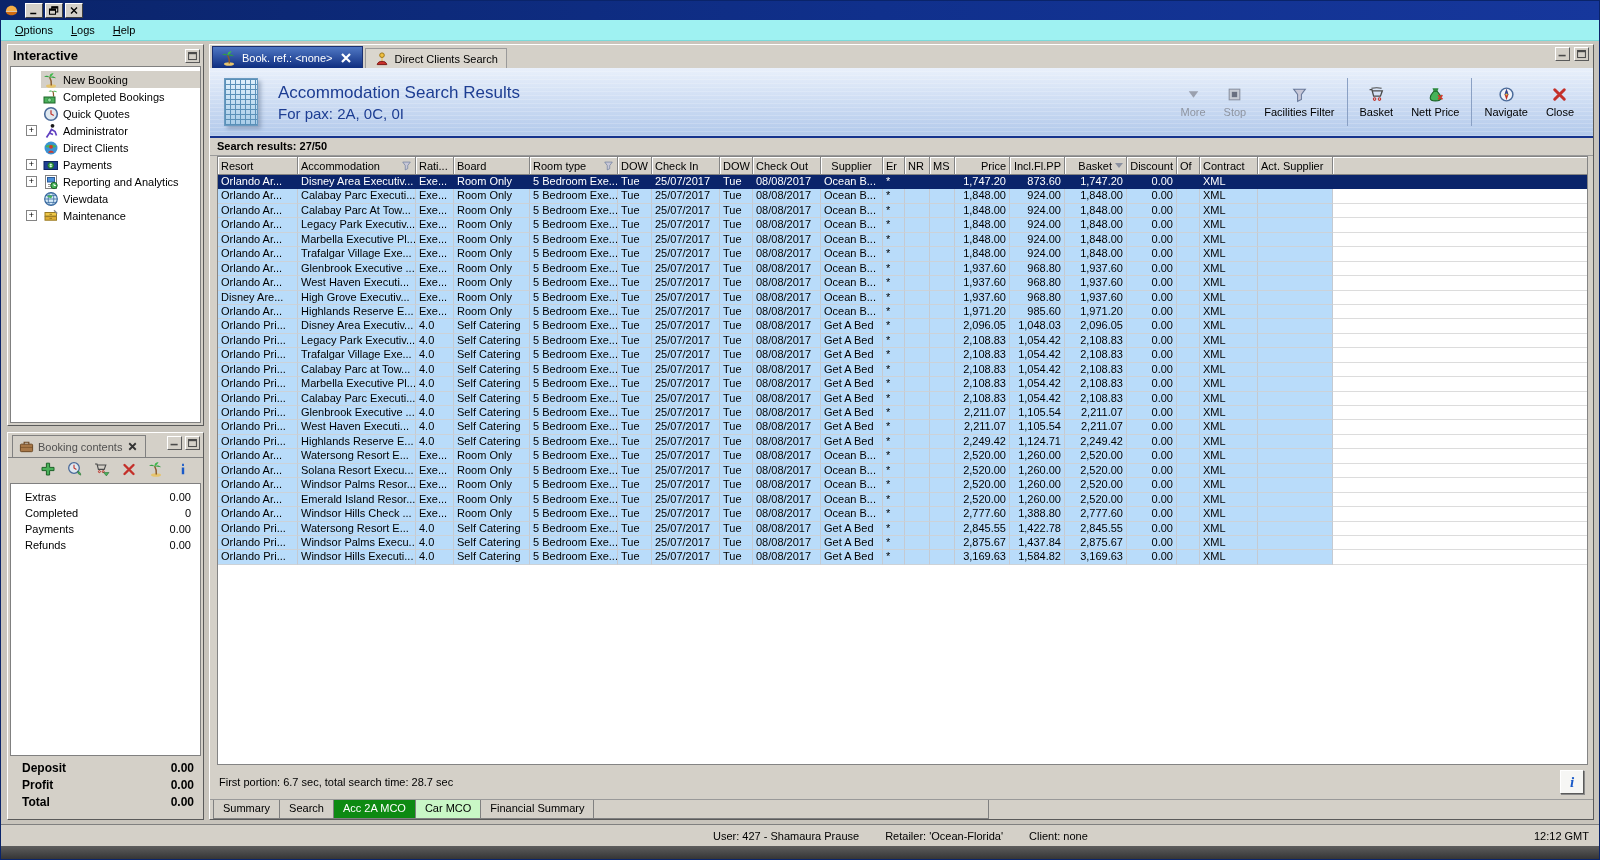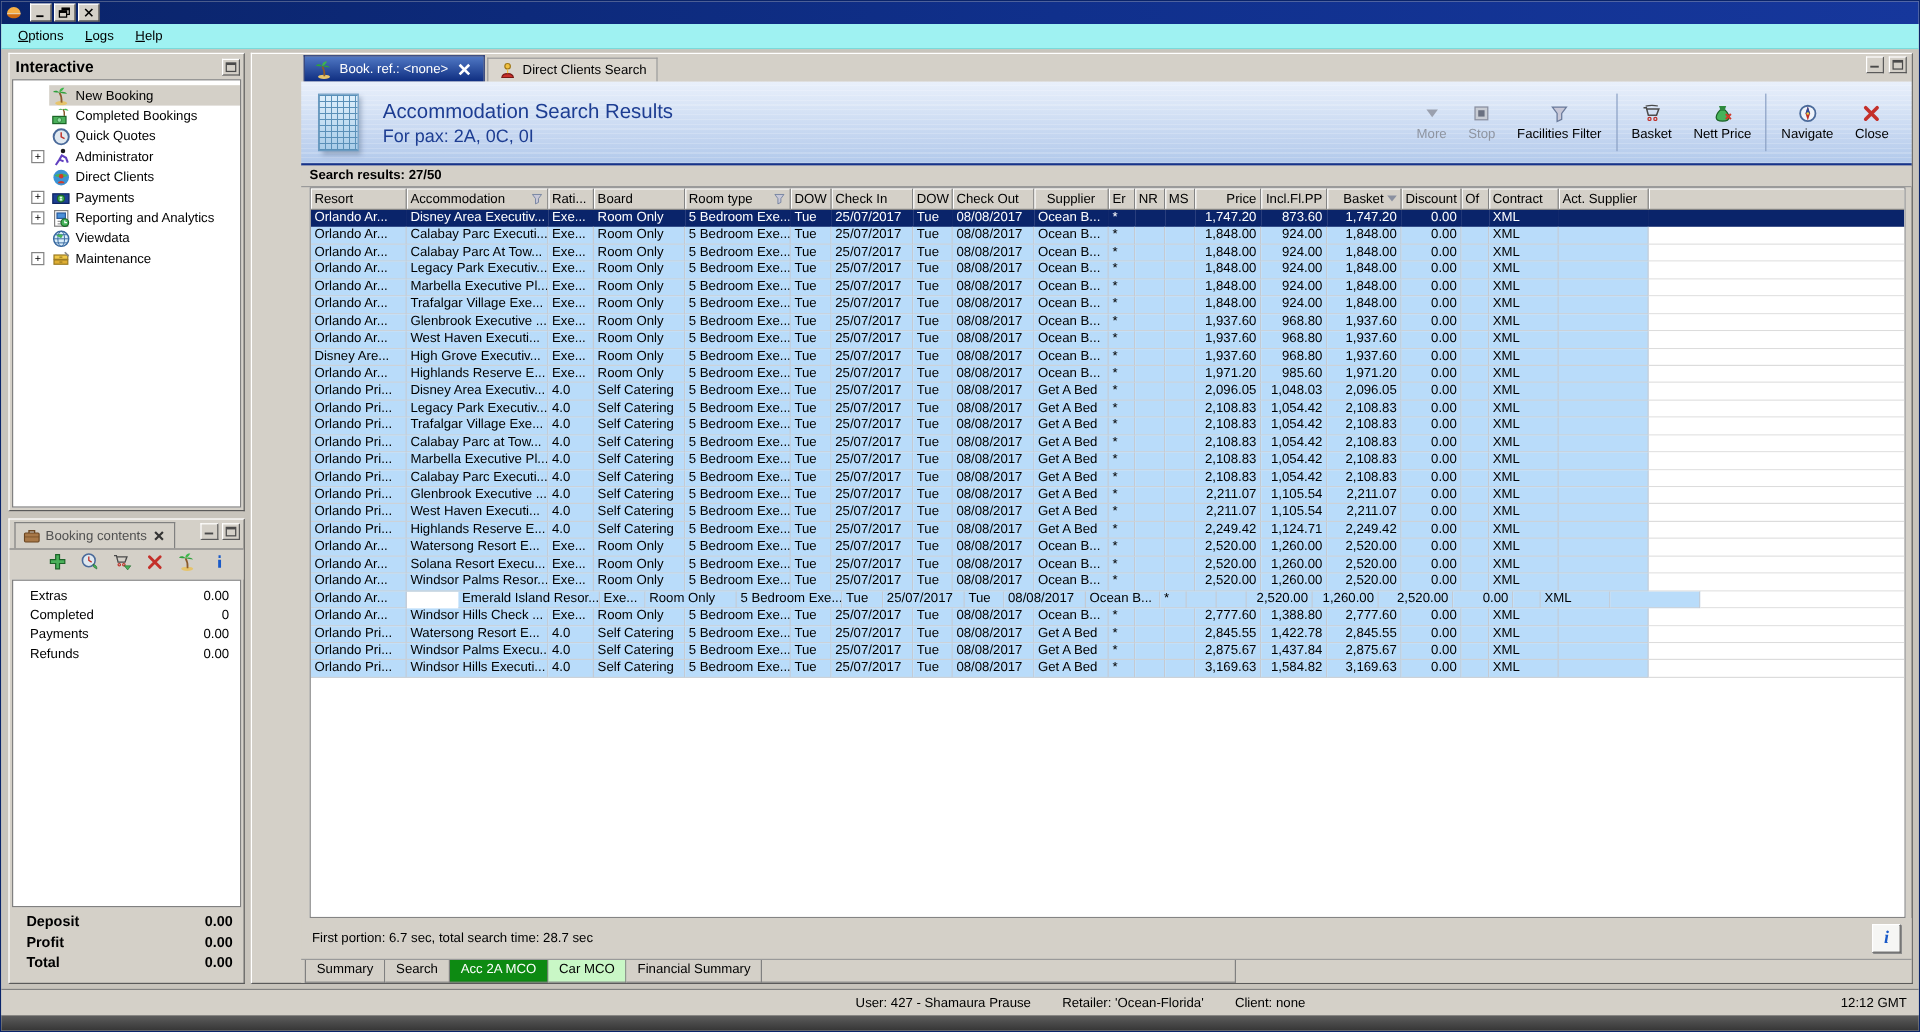--- a/index.html
+++ b/index.html
@@ -45,21 +45,21 @@
     padding:2px 6px;font-size:11px;color:#505050;height:22px;}
   .bp-controls{margin-left:auto;display:flex;gap:3px;align-self:flex-start;padding-top:1px;}
   .bp-toolbar{height:26px;display:flex;align-items:center;justify-content:flex-end;gap:11px;
     padding:0 12px;border-top:1px solid #808080;background:#d4d0c8;}
   .bp-toolbar .ico{width:16px;height:16px;}
   .bp-list{flex:1;background:#fff;border:1px solid #808080;margin:0 2px;padding-top:6px;font-size:11px;overflow:hidden;}
   .bc-row{display:flex;justify-content:space-between;height:16px;padding:1px 9px 0 14px;}
   .bp-totals{padding:5px 9px 7px 14px;font-size:12px;font-weight:bold;}
   .tot-row{display:flex;justify-content:space-between;height:17px;}
   
-  .main-panel{position:absolute;left:208px;top:3px;right:5px;bottom:4px;display:flex;flex-direction:column;padding-left:41px;}
+  .main-panel{position:absolute;left:208px;top:3px;right:5px;bottom:4px;display:flex;flex-direction:column;}
   .tabbar{height:23px;display:flex;align-items:flex-end;padding-left:2px;background:#d4d0c8;}
   .tab{display:flex;align-items:center;gap:5px;font-size:11px;padding:0 8px;}
   .tab .ico{width:16px;height:16px;}
   .tab.active{background:linear-gradient(#5078c4,#0e2d80);color:#fff;border:1px solid #1c3070;border-bottom:none;height:22px;}
   .tab.inactive{background:#dad6ce;border:1px solid #9a9a9a;border-bottom:none;height:20px;margin-left:2px;}
   .tab-close{width:13px;height:13px;display:inline-flex;}
   .mp-controls{margin-left:auto;display:flex;gap:4px;padding:2px 4px 0 0;align-self:flex-start;}
   .banner{height:70px;background:repeating-linear-gradient(0deg,rgba(255,255,255,.18) 0 1px,transparent 1px 4px),
     linear-gradient(#e9f0fb,#b2c9eb);border-bottom:2px solid #16338c;display:flex;align-items:center;padding:0 10px;}
   .building-icon{width:34px;height:48px;margin:0 4px;border:1px solid #6a9ac0;flex:0 0 auto;
@@ -1103,21 +1103,21 @@
               <div class="td num" style="width: 55px;">1,260.00</div>
               <div class="td num" style="width: 62px;">2,520.00</div>
               <div class="td num" style="width: 50px;">0.00</div>
               <div class="td" style="width: 23px;"></div>
               <div class="td" style="width: 58px;">XML</div>
               <div class="td" style="width: 75px;"></div>
               <div class="td fill"></div>
             </div>
             <div class="tr">
               <div class="td" style="width: 80px;">Orlando Ar...</div>
-              <div class="td" style="width: 118px; margin-left: 43px;">Emerald Island Resor...</div>
+              <div class="td" style="width: 118px;">Emerald Island Resor...</div>
               <div class="td" style="width: 38px;">Exe...</div>
               <div class="td" style="width: 76px;">Room Only</div>
               <div class="td" style="width: 88px;">5 Bedroom Exe...</div>
               <div class="td" style="width: 34px;">Tue</div>
               <div class="td" style="width: 68px;">25/07/2017</div>
               <div class="td" style="width: 33px;">Tue</div>
               <div class="td" style="width: 68px;">08/08/2017</div>
               <div class="td" style="width: 62px;">Ocean B...</div>
               <div class="td" style="width: 22px;">*</div>
               <div class="td" style="width: 25px;"></div>

